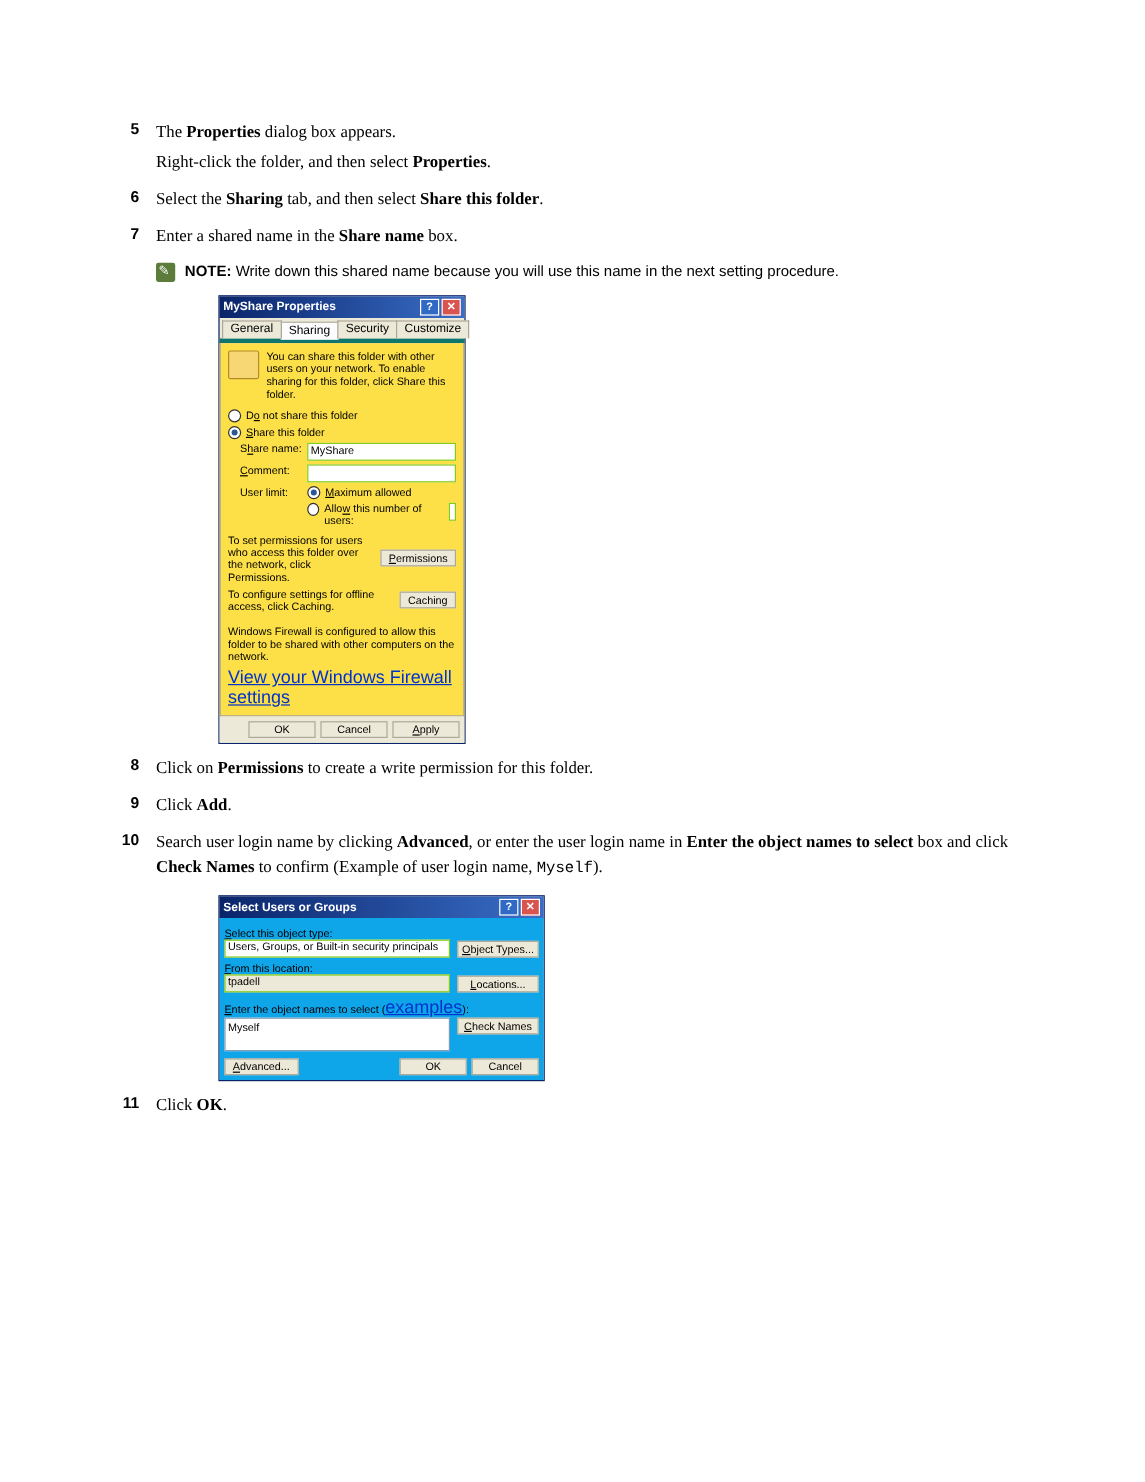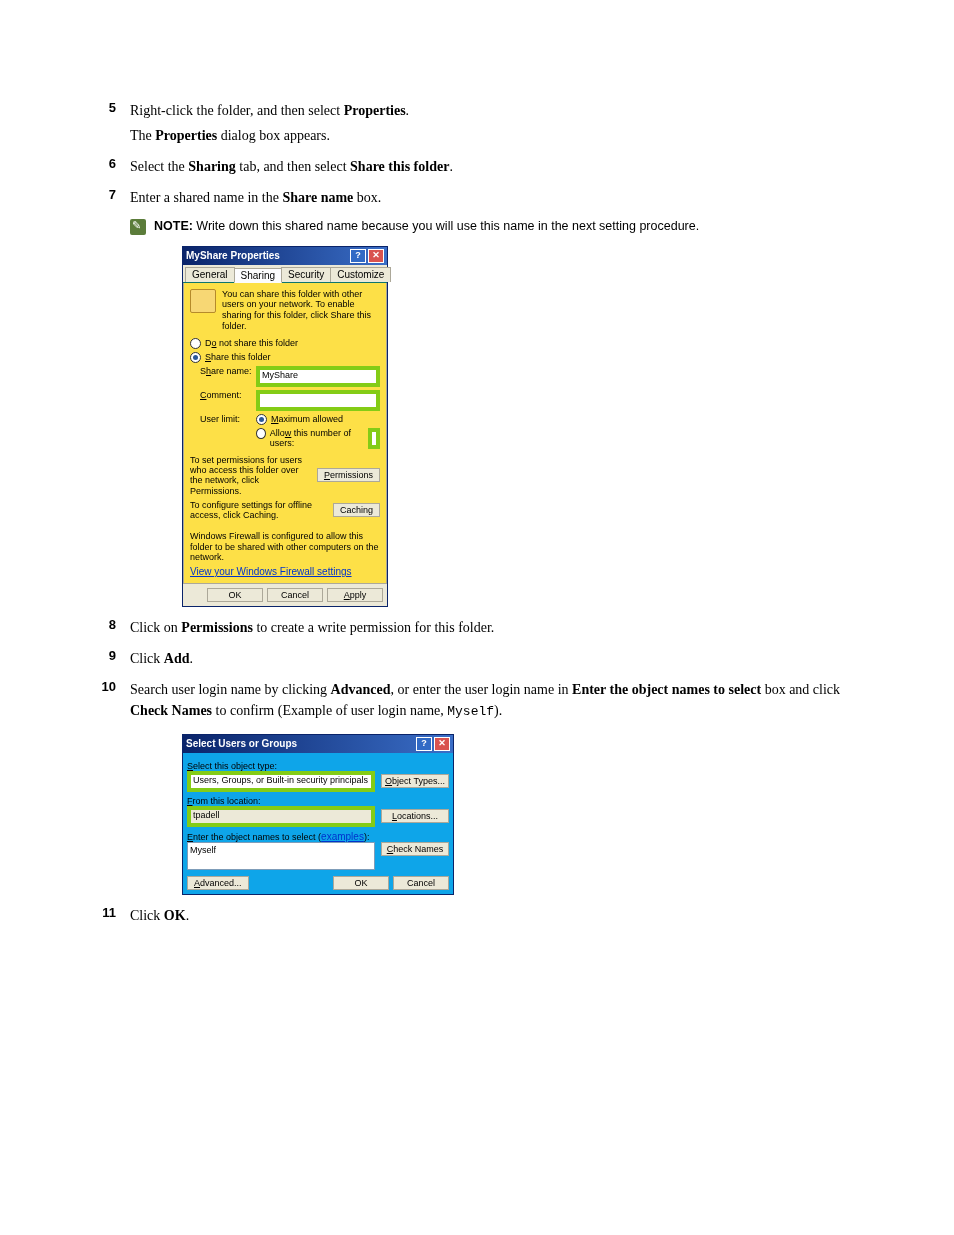--- a/index.html
+++ b/index.html
@@ -112,21 +112,21 @@
   }
   .tb-close {
     background: #d9534f;
   }
   .dialog-body {
     background: #0ea5e9;
     padding: 4px;
   }
   .tabstrip {
     display: flex;
-    border-bottom: 1px solid #0f766e;
+    border-bottom: 4px solid #0f766e;
     padding: 2px 2px 0 2px;
     gap: 0;
   }
   .tab {
     border: 1px solid #aca899;
     border-bottom: none;
     background: #ece9d8;
     padding: 1px 6px;
     font-size: 10px;
     margin-right: -1px;
@@ -181,21 +181,21 @@
     width: 5px;
     height: 5px;
     background: #2b5797;
     border-radius: 50%;
     position: absolute;
     top: 2px;
     left: 2px;
   }
   .u { text-decoration: underline; }
   .text-input {
-    border: 4px solid #84cc16;
+    border: 1px solid #84cc16;
     background: #fff;
     height: 13px;
     flex: 1;
     font-size: 9px;
     padding: 0 2px;
   }
   .text-input.ro { background: #ece9d8; }
   .spinner {
     width: 40px;
   }
@@ -219,21 +219,21 @@
     line-height: 1.15;
   }
   .firewall {
     font-size: 9px;
     line-height: 1.2;
     margin-top: 10px;
   }
   .link {
     color: #0033cc;
     text-decoration: underline;
-    font-size: 10px;
+    font-size: 15px;
   }
   .dialog-buttons {
     display: flex;
     justify-content: flex-end;
     gap: 4px;
     padding: 4px;
     background: #ece9d8;
   }
 
   
@@ -280,24 +280,24 @@
 </style>
 </head>
 <body>
 
 <div class="page">
 
   <div class="step">
     <div class="step-num">5</div>
     <div class="step-body">
       <p>
+        <span>The </span><strong>Properties</strong><span> dialog box appears.</span>
+      </p>
+      <p>
         <span>Right-click the folder, and then select </span><strong>Properties</strong><span>.</span>
-      </p>
-      <p>
-        <span>The </span><strong>Properties</strong><span> dialog box appears.</span>
       </p>
     </div>
   </div>
 
   <div class="step">
     <div class="step-num">6</div>
     <div class="step-body">
       <p>
         <span>Select the </span><strong>Sharing</strong><span> tab, and then select </span><strong>Share this folder</strong><span>.</span>
       </p>

